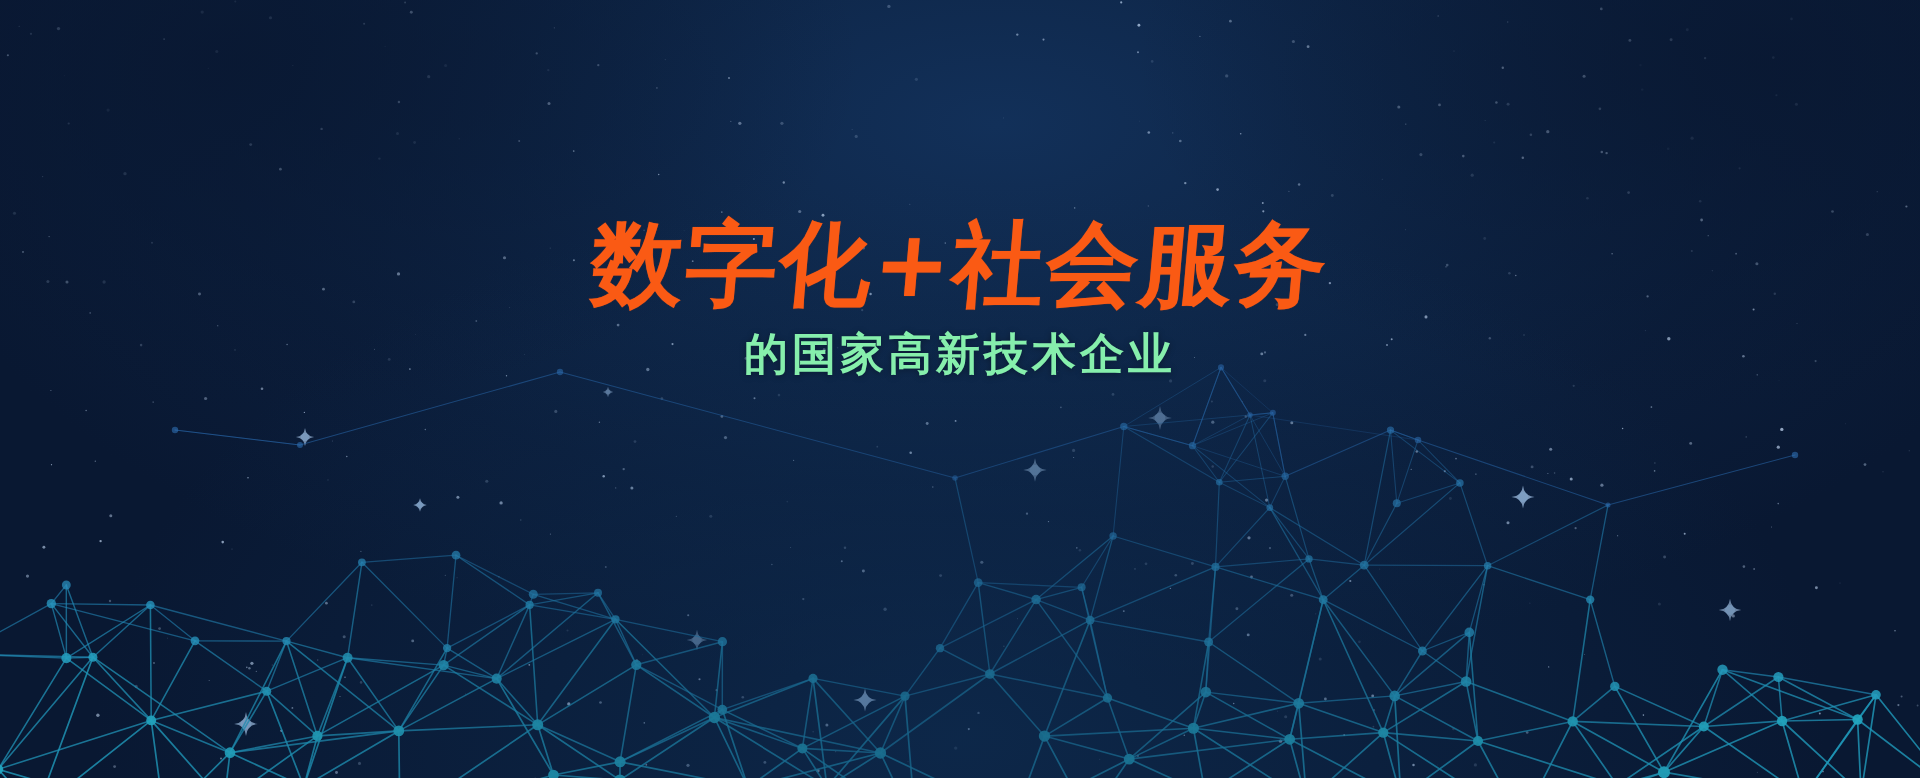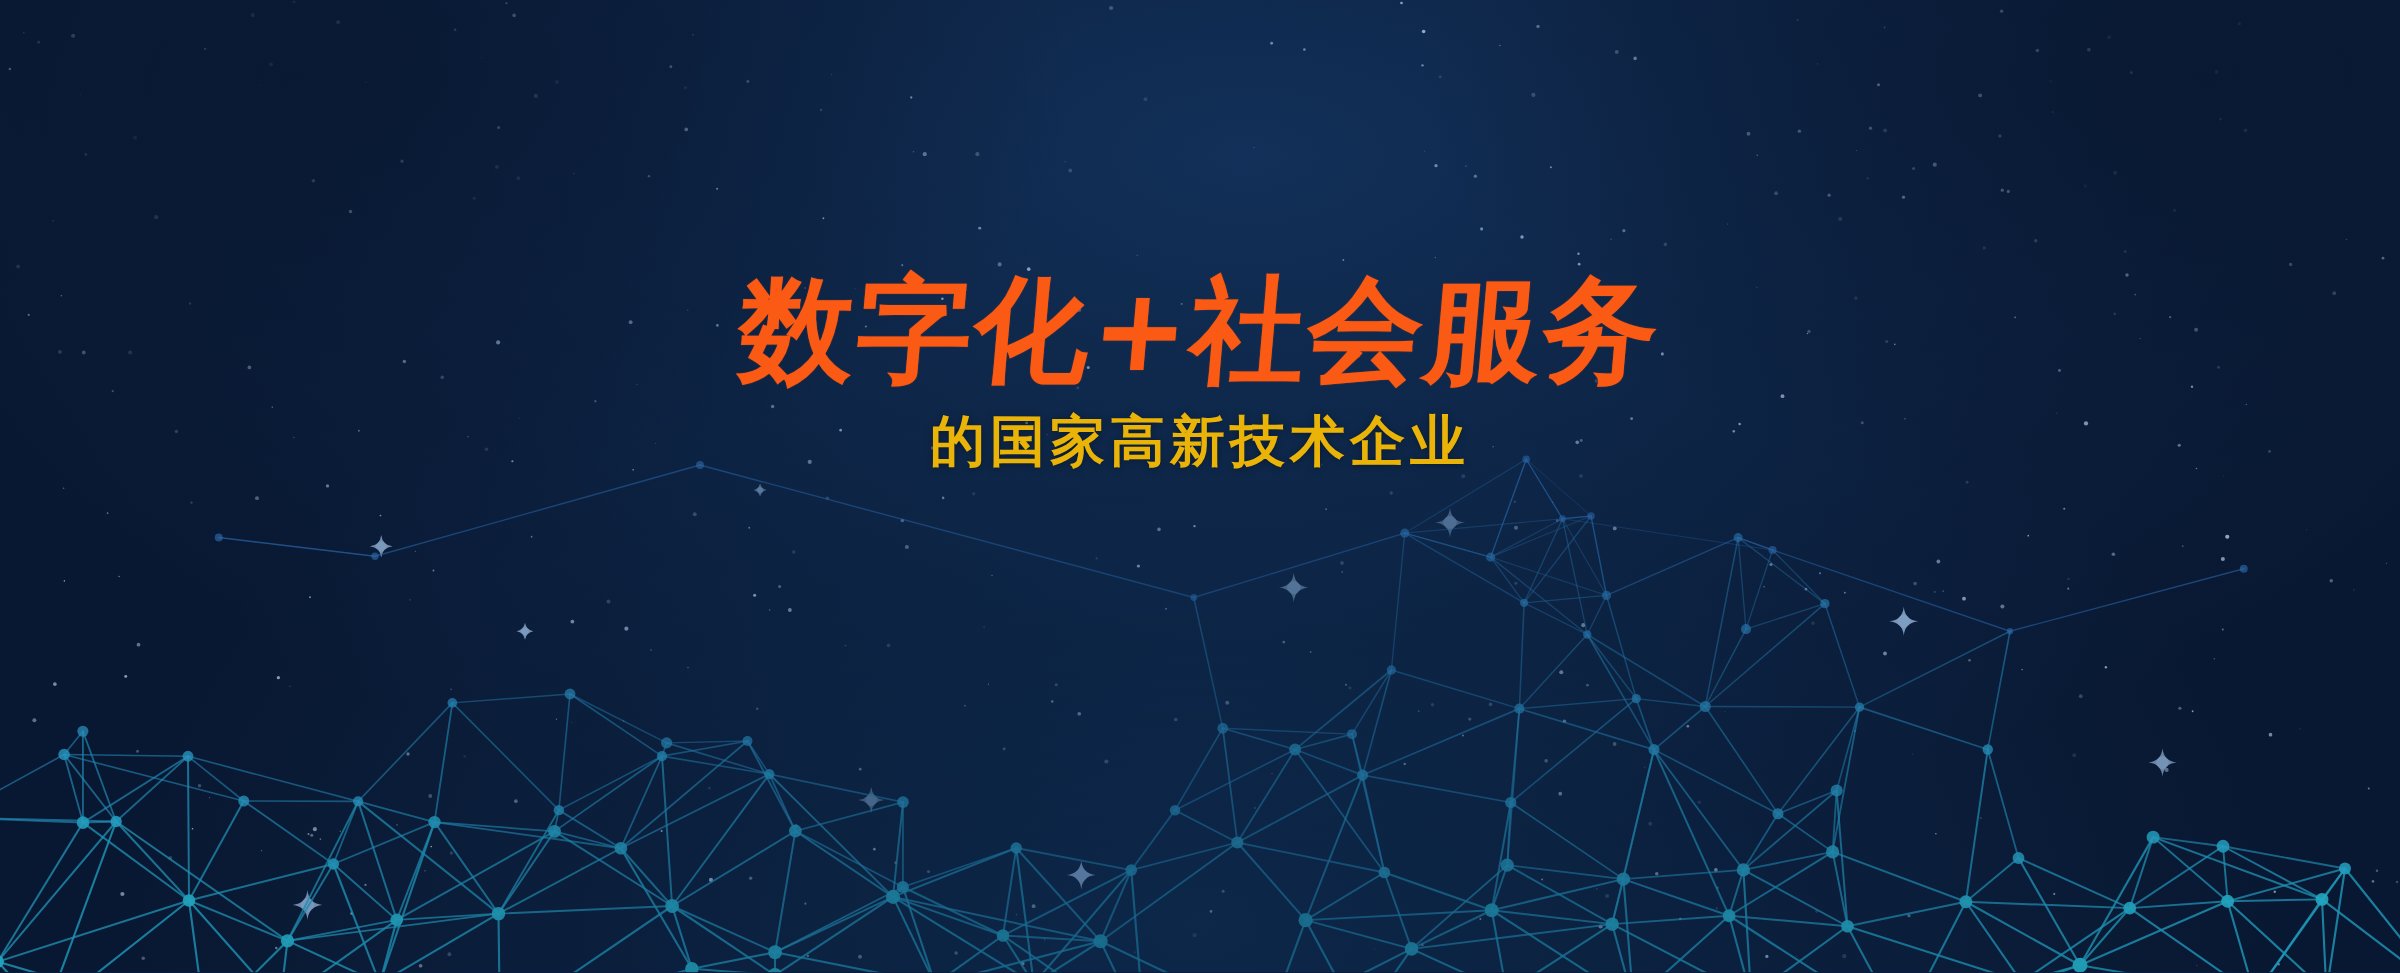--- a/index.html
+++ b/index.html
@@ -60,21 +60,21 @@
     transform: skewX(-5deg);
     text-shadow: 0 0 1px rgba(250,90,20,0.6);
     white-space: nowrap;
   }
   .subline {
     font-family: "DejaVu Serif", serif;
     font-weight: 600;
     font-size: 44px;
     line-height: 1.1;
     letter-spacing: 4px;
-    color: #eab308;
+    color: #86efac;
     margin: 18px 0 0 0;
     white-space: nowrap;
     text-shadow: 0 1px 6px rgba(0,0,0,0.35);
   }
 </style>
 </head>
 <body>
 
 <div id="stage">
 

